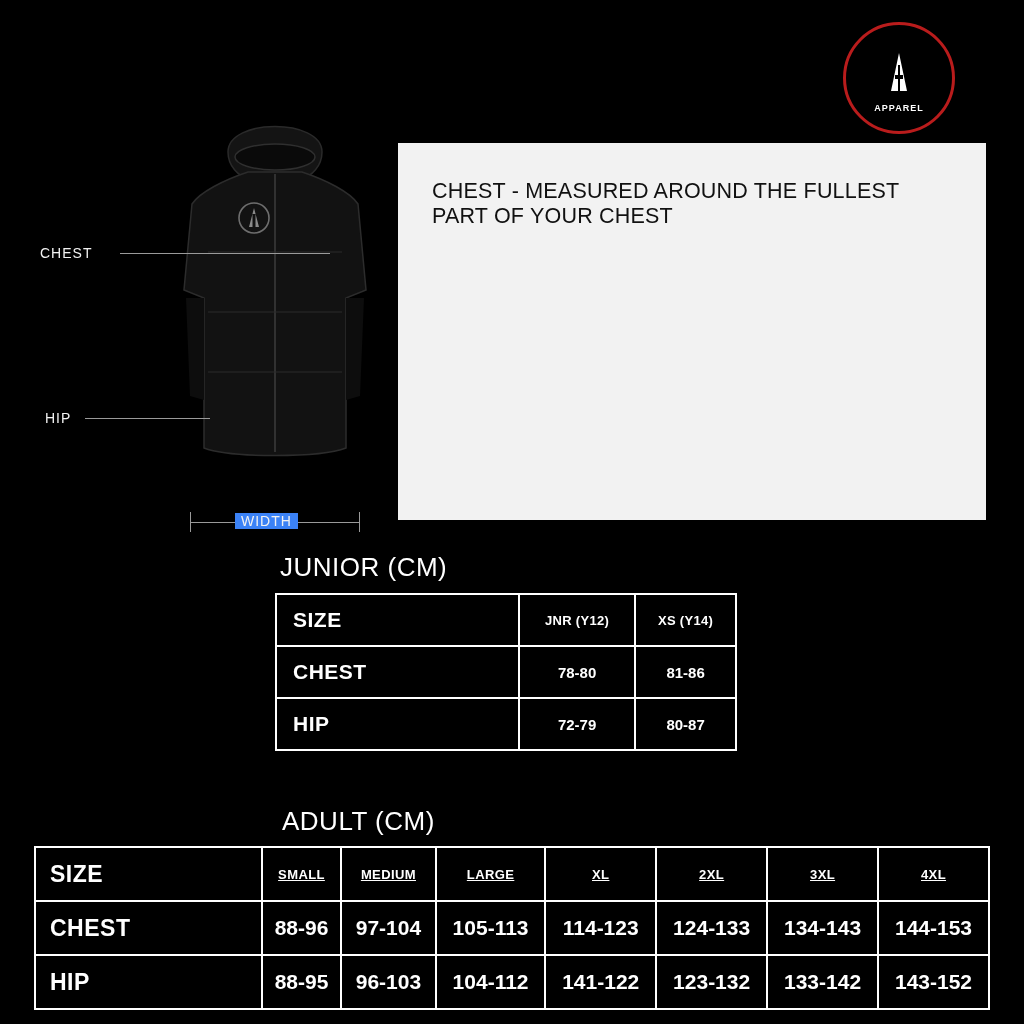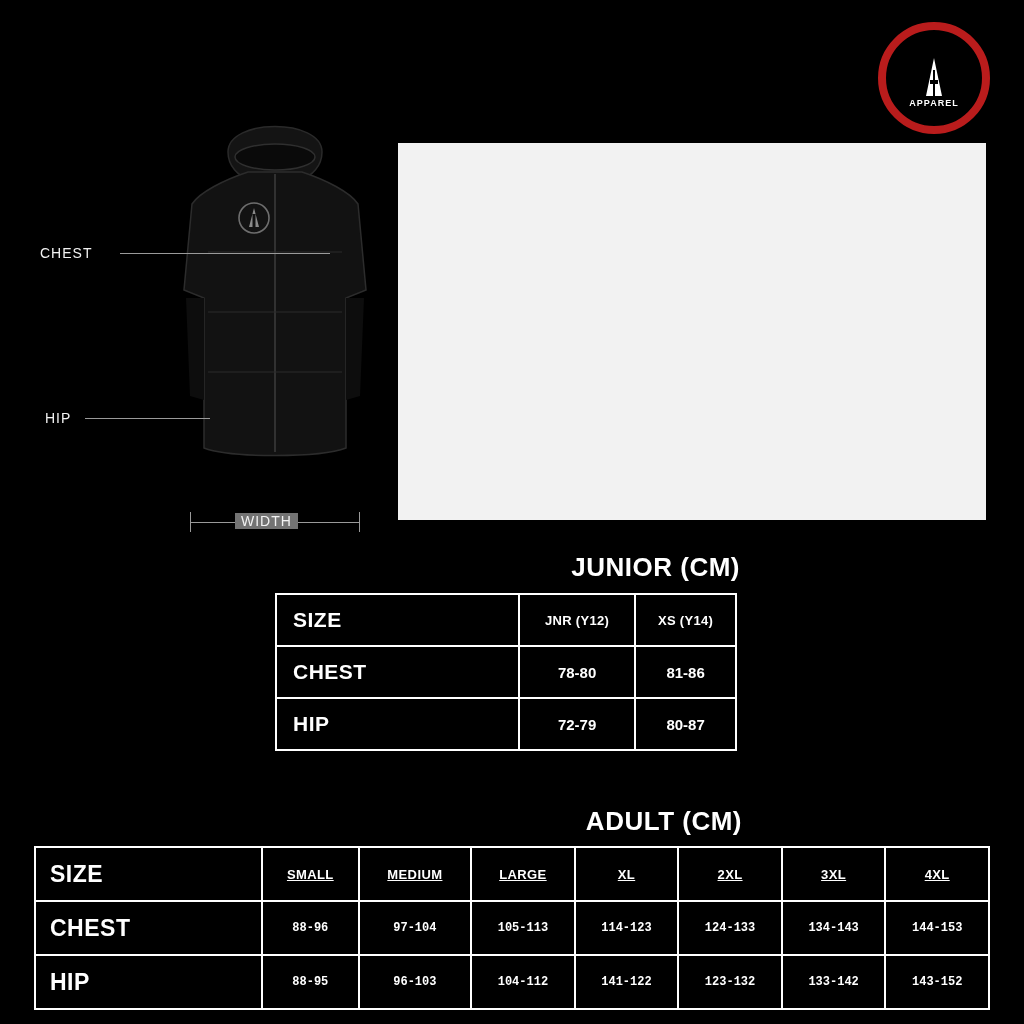--- a/index.html
+++ b/index.html
@@ -13,25 +13,25 @@
     position: relative;
     overflow: hidden;
     font-family: "Liberation Sans", sans-serif;
     color: #ffffff;
   }
 
   
   #brand-logo {
     position: absolute;
     top: 22px;
-    left: 878px;
+    left: 843px;
     width: 112px;
     height: 112px;
     border-radius: 50%;
-    border: 8px solid #b91c1c;
+    border: 3px solid #b91c1c;
     box-sizing: border-box;
   }
   #brand-logo .logo-mark {
     position: absolute;
     left: 50%;
     top: 20px;
     transform: translateX(-50%);
   }
   #brand-logo .logo-word {
     position: absolute;
@@ -89,23 +89,23 @@
   #info-panel p {
     margin: 0 0 24px 0;
     font-size: 21.5px;
     line-height: 1.18;
     letter-spacing: 0.2px;
   }
   #info-panel p:last-child { margin-bottom: 0; }
 
   
   .table-title {
-    text-align: right;
+    text-align: left;
     font-size: 26px;
-    font-weight: bold;
+    font-weight: normal;
     letter-spacing: 0.5px;
     color: #ffffff;
   }
   table {
     border-collapse: collapse;
     color: #ffffff;
   }
   table td, table th {
     border: 2px solid #ffffff;
     text-align: center;
@@ -147,21 +147,21 @@
   }
   #adult-table td { height: 50px; }
   #adult-table .row-head {
     text-align: left;
     padding-left: 14px;
     font-size: 23px;
     letter-spacing: 0.5px;
     width: 210px;
   }
   #adult-table .col-head { font-size: 13px; letter-spacing: 0.4px; text-decoration: underline; }
-  #adult-table .val { font-size: 12px; font-family: Liberation Mono, monospace; }
+  #adult-table .val { font-size: 21px; }
 </style>
 </head>
 <body>
 
 <div id="brand-logo">
   <span class="logo-mark">
     <svg width="56" height="56" viewBox="0 0 56 56">
       <path d="M20 46 L28 8 L36 46 L29 46 L29 20 L27 20 L27 46 Z" fill="#ffffff"></path>
       <rect x="24" y="30" width="8" height="4" fill="#000000"></rect>
     </svg>
@@ -194,24 +194,25 @@
 
   <span class="callout-label" style="left:-110px; top:145px;">CHEST</span>
   <div class="leader" style="left:-30px; top:153px; width:210px;"></div>
 
   <span class="callout-label" style="left:-105px; top:310px;">HIP</span>
   <div class="leader" style="left:-65px; top:318px; width:125px;"></div>
 
   <div class="leader" style="left:40px; top:422px; width:170px;"></div>
   <div class="leader-v" style="left:40px; top:412px; height:20px;"></div>
   <div class="leader-v" style="left:209px; top:412px; height:20px;"></div>
-  <span class="callout-label" style="left:85px; top:413px; background:#737373; padding:0 6px;">WIDTH</span>
+  <span class="callout-label" style="left:85px; top:413px; background:#3b82f6; padding:0 6px;">WIDTH</span>
 </div>
 
 <div id="info-panel">
+  <p>CHEST - MEASURED AROUND THE FULLEST PART OF YOUR CHEST</p>
 </div>
 
 <div class="table-title" id="junior-title">JUNIOR (CM)</div>
 <table id="junior-table">
   <tbody>
       <tr>
     <td class="row-head size-label">SIZE</td>
     <td class="col-head">JNR (Y12)</td>
     <td class="col-head">XS (Y14)</td>
   </tr>

